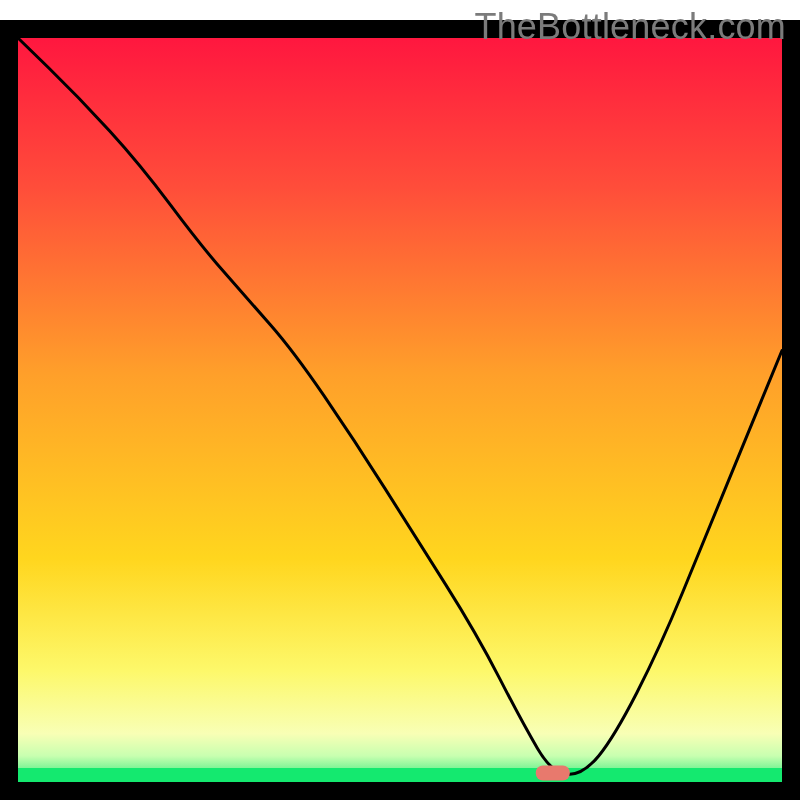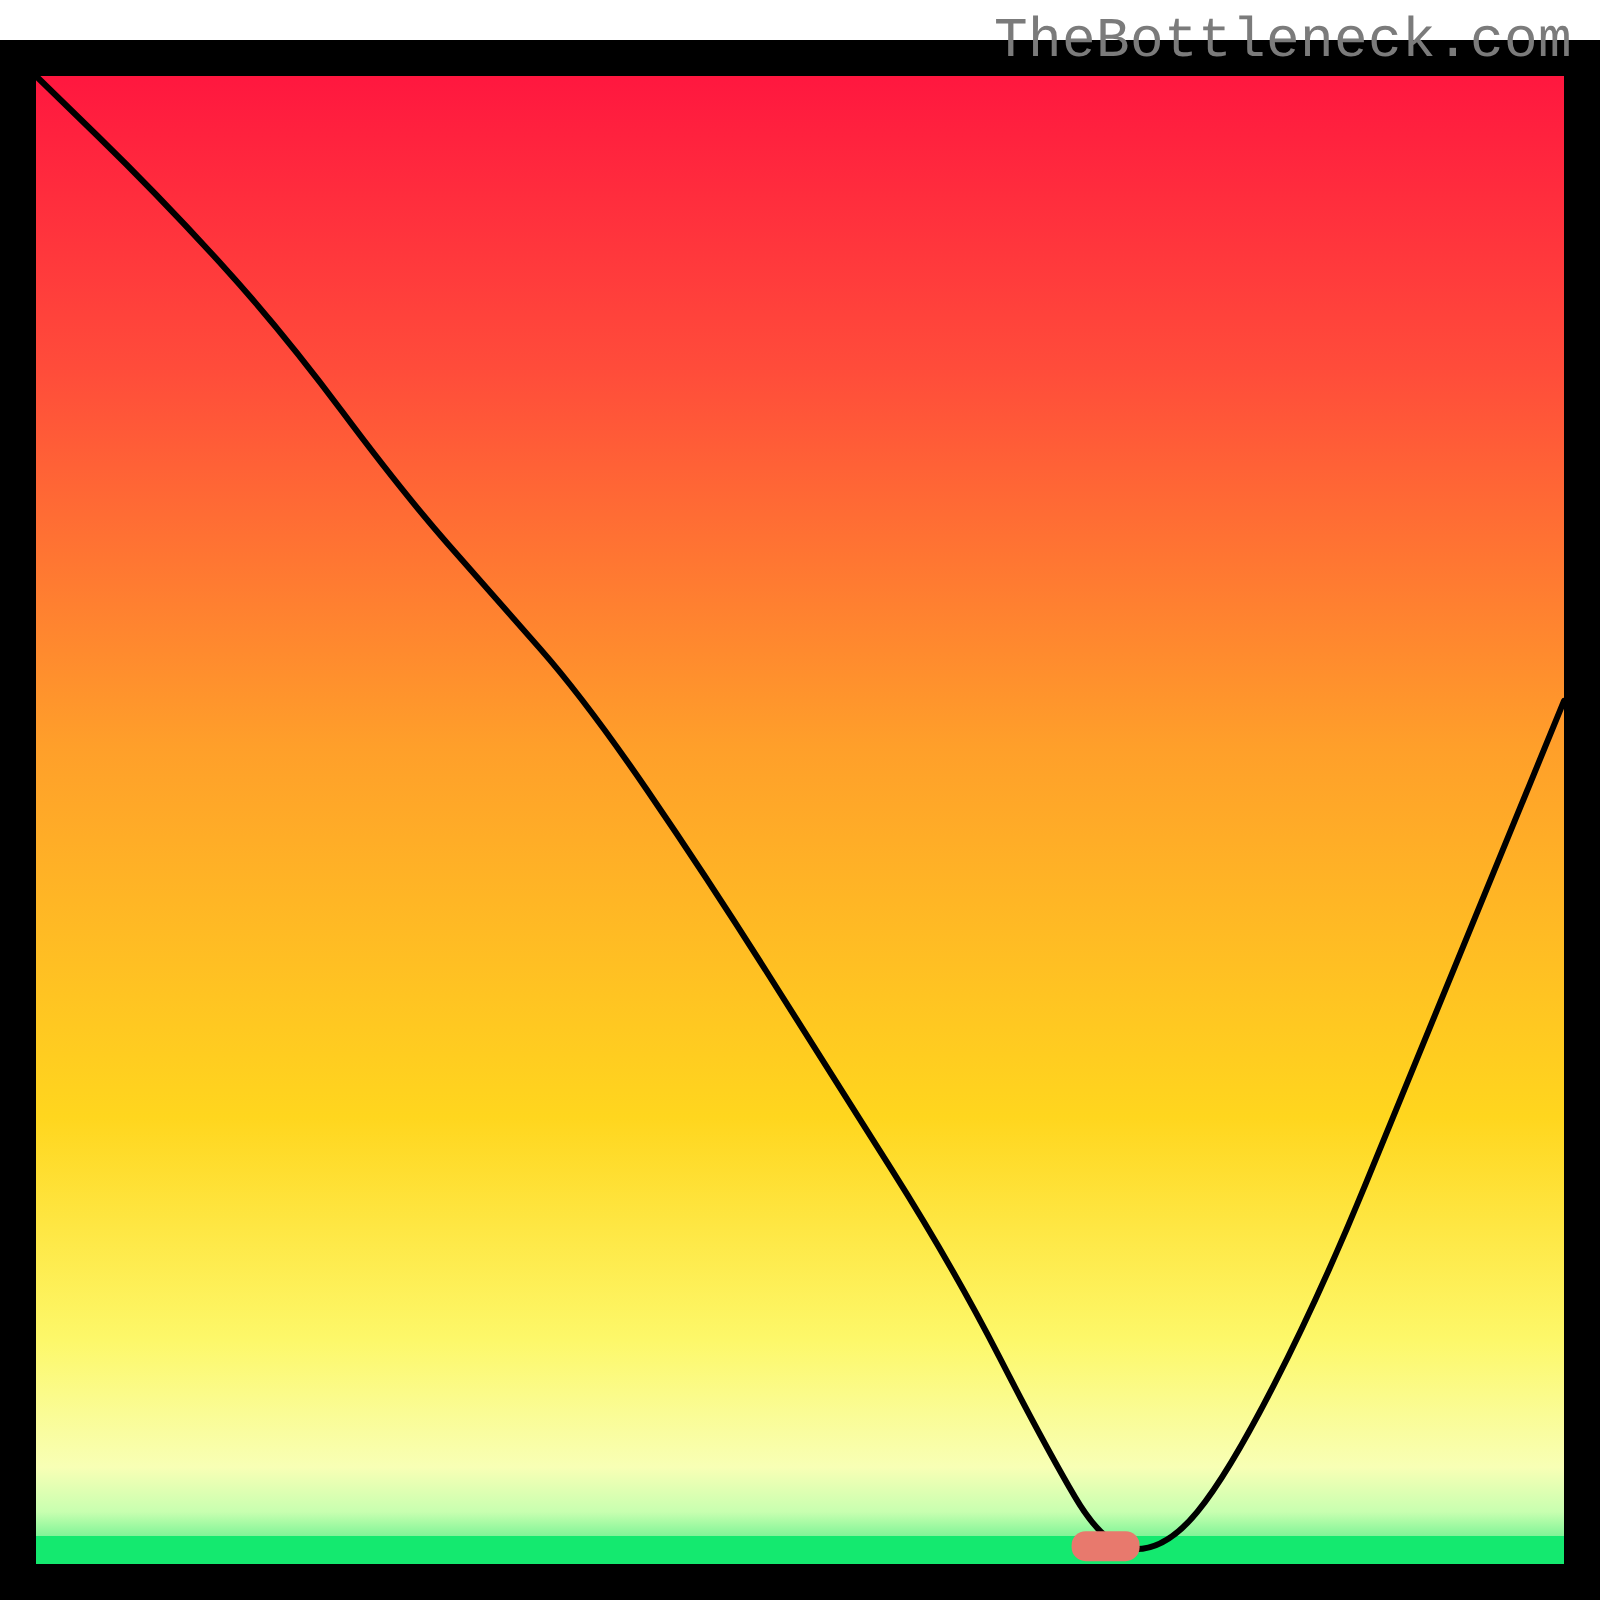--- a/index.html
+++ b/index.html
@@ -12,22 +12,22 @@
   }
   .chart-container {
     position: relative;
     width: 800px;
     height: 800px;
   }
   .watermark {
     position: absolute;
     top: 6px;
     right: 14px;
-    font-family: Liberation Mono, monospace;
-    font-size: 28px;
+    font-family: Liberation Sans, sans-serif;
+    font-size: 36px;
     color: #7b7b7b;
     font-weight: 500;
     letter-spacing: 0.2px;
     z-index: 5;
   }
   svg {
     display: block;
   }
 </style>
 </head>

